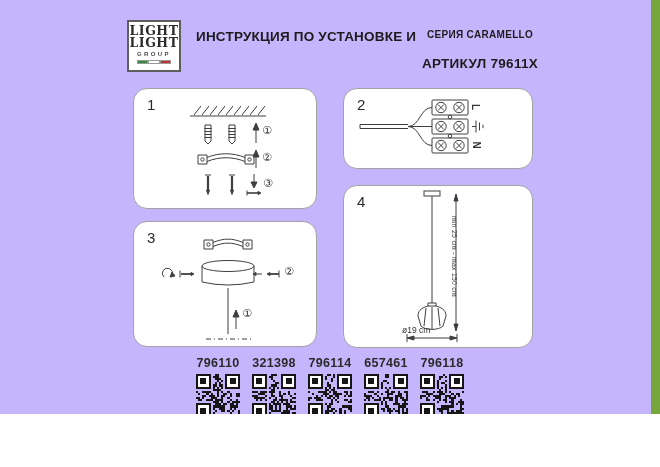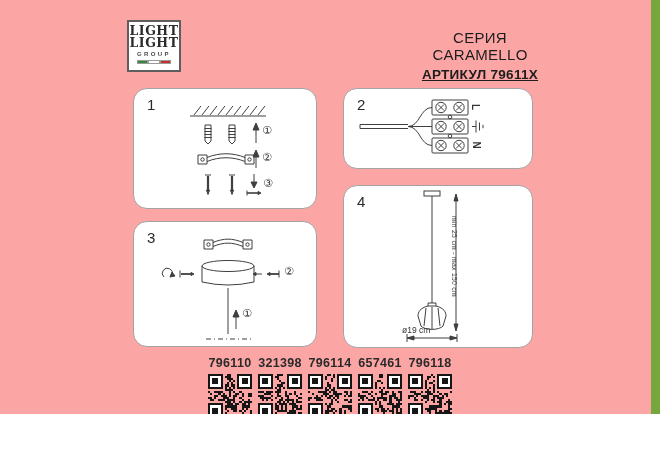--- a/index.html
+++ b/index.html
@@ -1,51 +1,51 @@
 <!DOCTYPE html>
 <html><head>
 <meta charset="utf-8">
 <style>
   html,body{margin:0;padding:0;}
-  .page{position:relative;width:660px;height:414px;background:#fca5a5;overflow:hidden;
+  .page{position:relative;width:660px;height:414px;background:#c4b5fd;overflow:hidden;
         font-family:"Liberation Sans",sans-serif;color:#1d1d1d;}
   .accent-stripe{position:absolute;right:0;top:0;width:9px;height:467px;background:#76a73c;}
 
   
   .logo-box{position:absolute;left:127px;top:20px;width:54px;height:52px;border:2px solid #5e5e5e;
             box-sizing:border-box;text-align:center;padding-top:3px;background:#fff;}
   .logo-l1,.logo-l2{font-family:"DejaVu Serif",serif;font-weight:700;font-size:12.5px;line-height:12px;
             letter-spacing:.5px;color:#2b2b2b;}
   .logo-l3{font-size:6px;letter-spacing:2.4px;color:#4a4a4a;margin-top:2px;font-weight:600;}
   .logo-flag{width:34px;height:4px;margin:3px auto 0;display:flex;}
   .logo-flag span{flex:1;height:100%;box-sizing:border-box;border:0.5px solid #9a9a9a;}
   .fg{background:#35893a;} .fw{background:#ffffff;} .fr{background:#c33131;}
 
   .title{position:absolute;left:196px;top:27px;font-size:13.5px;font-weight:700;line-height:19px;
          letter-spacing:.2px;color:#1b1b1b;}
   .series-block{position:absolute;left:418px;top:29px;width:124px;text-align:center;}
-  .series{font-size:15px;font-weight:400;letter-spacing:.3px;}
-  .article{font-size:13.5px;font-weight:700;margin-top:4px;letter-spacing:.3px;text-decoration:underline;}
+  .series{font-size:10px;font-weight:700;letter-spacing:.3px;}
+  .article{font-size:13.5px;font-weight:700;margin-top:16px;letter-spacing:.3px;}
 
   
   .panel{position:absolute;border:1px solid #a3a3a3;border-radius:14px;background:#fff;box-sizing:border-box;}
   .p1{left:133px;top:88px;width:184px;height:121px;}
   .p2{left:343px;top:88px;width:190px;height:81px;}
   .p3{left:133px;top:221px;width:184px;height:126px;}
   .p4{left:343px;top:185px;width:190px;height:163px;}
   .panel-number{position:absolute;left:13px;top:7px;font-size:15px;font-weight:500;color:#2a2a2a;}
   .panel svg.draw{position:absolute;left:0;top:0;}
   .badge{position:absolute;font-family:"DejaVu Sans",sans-serif;font-size:11px;color:#333;line-height:11px;}
   .tlabel{position:absolute;font-size:10px;font-weight:600;color:#333;transform:rotate(90deg);line-height:10px;}
   .vdim{position:absolute;left:114px;top:30px;font-size:6.8px;color:#333;white-space:nowrap;
         transform:rotate(90deg);transform-origin:0 0;letter-spacing:.3px;}
   .hdim{position:absolute;left:58px;top:139px;width:60px;text-align:left;font-size:8.5px;color:#333;}
 
   
-  .products{position:absolute;left:0;top:356px;width:660px;display:flex;justify-content:center;gap:4px;}
+  .products{position:absolute;left:0;top:356px;width:660px;display:flex;justify-content:center;gap:10px;}
   .product{width:46px;text-align:center;}
   .code{font-size:12.5px;font-weight:600;color:#2a2a2a;letter-spacing:.3px;margin-bottom:4px;}
   .qr{width:44px;height:44px;display:block;margin:0 auto;}
 
   .footer-url{position:absolute;left:0;top:432px;width:660px;text-align:center;
               font-size:13.5px;font-weight:700;color:#2f6f2f;letter-spacing:.2px;}
 </style>
 </head>
 <body>
 
@@ -57,20 +57,21 @@
     <div class="logo-l2">LIGHT</div>
     <div class="logo-l3">GROUP</div>
     <div class="logo-flag">
       <span class="fg"></span>
         <span class="fw"></span>
         <span class="fr"></span>
     </div>
   </div>
 
   <div class="title">
+    <div>ИНСТРУКЦИЯ ПО УСТАНОВКЕ И</div>
   </div>
 
   <div class="series-block">
     <div class="series">СЕРИЯ CARAMELLO</div>
     <div class="article">АРТИКУЛ 79611X</div>
   </div>
 
   <div class="panel p1">
     <span class="panel-number">1</span>
     <svg class="draw" width="182" height="119" viewBox="0 0 182 119">

